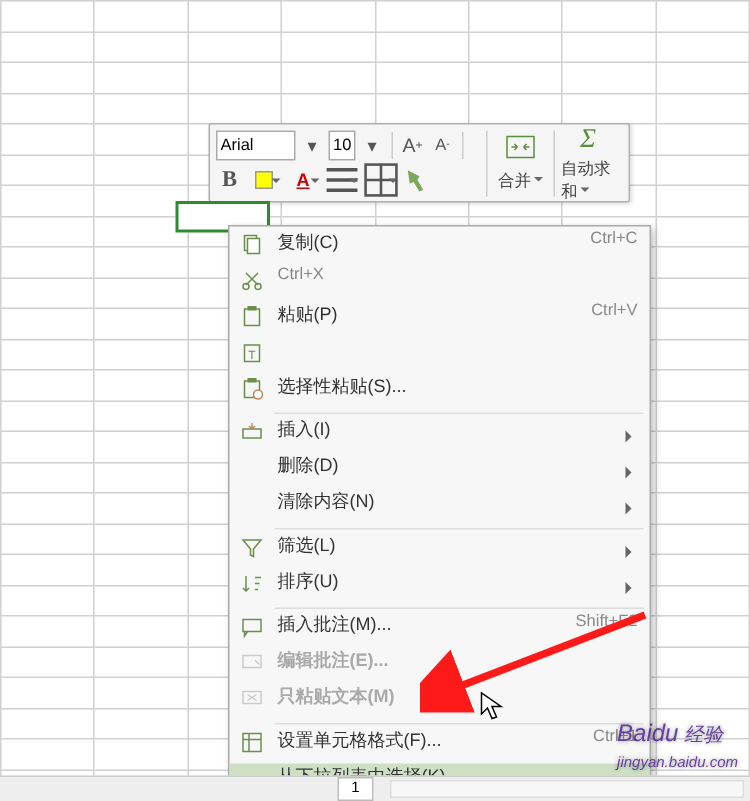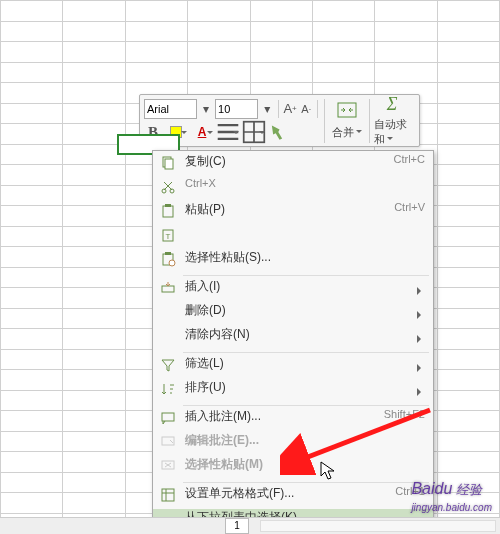--- a/index.html
+++ b/index.html
@@ -5,29 +5,29 @@
 * { box-sizing: border-box; margin: 0; padding: 0; font-family: "Microsoft YaHei", SimSun, Arial, sans-serif; }
 body { width: 500px; height: 534px; background: #fff; position: relative; overflow: hidden; }
 
 
 .grid { position: absolute; top: 0; left: 0; width: 500px; height: 534px; }
 .grid table { border-collapse: collapse; width: 100%; height: 100%; }
 .grid td { border: 1px solid #d0d0d0; height: 20px; width: 62px; }
 
 
 .mini-toolbar {
-  position: absolute; top: 94px; left: 139px; width: 281px; height: 53px;
+  position: absolute; top: 82px; left: 139px; width: 281px; height: 53px;
   background: #f5f5f5; border: 1px solid #b0b0b0; border-radius: 2px;
   box-shadow: 1px 1px 3px rgba(0,0,0,.15);
   display: flex; flex-direction: row; padding: 2px;
 }
 .mini-left { width: 180px; display: flex; flex-direction: column; }
 .mini-row { height: 24px; display: flex; align-items: center; gap: 2px; padding: 1px 2px; }
 .font-select { width: 53px; height: 20px; font-size: 11px; border: 1px solid #aaa; background: #fff; padding: 0 2px; }
-.font-size { width: 43px; height: 20px; font-size: 11px; border: 1px solid #aaa; background: #fff; text-align: left; padding: 0 2px; }
+.font-size { width: 18px; height: 20px; font-size: 11px; border: 1px solid #aaa; background: #fff; text-align: left; padding: 0 2px; }
 .tb-btn { width: 18px; height: 20px; display: inline-flex; align-items: center; justify-content: center; font-size: 12px; color: #555; cursor: pointer; }
 .tb-btn.drop { width: 24px; position: relative; }
 .tb-btn.drop::after { content: ""; position: absolute; right: 1px; top: 9px; border: 3px solid transparent; border-top-color: #666; }
 .tb-sep { width: 1px; height: 18px; background: #ccc; margin: 0 2px; }
 .bold { font-weight: bold; font-family: "Times New Roman"; font-size: 15px; }
 .fill-sw { display:inline-block; width:12px; height:12px; background:#ffff00; border:1px solid #999; }
 .font-sw { color:#c00; text-decoration: underline; font-weight:bold; }
 .mini-right { display: flex; align-items: center; }
 .big-btn { width: 40px; display: flex; flex-direction: column; align-items: center; justify-content: center; font-size: 11px; color: #444; gap: 2px; padding: 4px 2px; cursor: pointer; }
 .big-btn .glyph { font-size: 18px; color: #5a8f3c; }
@@ -503,21 +503,21 @@
       </span>
     <span class="label">编辑批注(E)...</span>
   </div>
   <div class="ctxitem disabled">
     <span class="icon">
         <svg viewBox="0 0 16 16">
           <rect x="2" y="3" width="12" height="8" fill="none" stroke="#ccc"></rect>
           <path d="M5 5l6 4m0-4l-6 4" stroke="#ccc"></path>
         </svg>
       </span>
-    <span class="label">选择性粘贴(M)</span>
+    <span class="label">只粘贴文本(M)</span>
   </div>
   <div class="ctxsep"></div>
   <div class="ctxitem">
     <span class="icon">
         <svg viewBox="0 0 16 16">
           <rect x="2" y="2" width="12" height="12" fill="none" stroke="#6a8f4a"></rect>
           <path d="M2 6h12M6 2v12" stroke="#6a8f4a"></path>
         </svg>
       </span>
     <span class="label">设置单元格格式(F)...</span>

